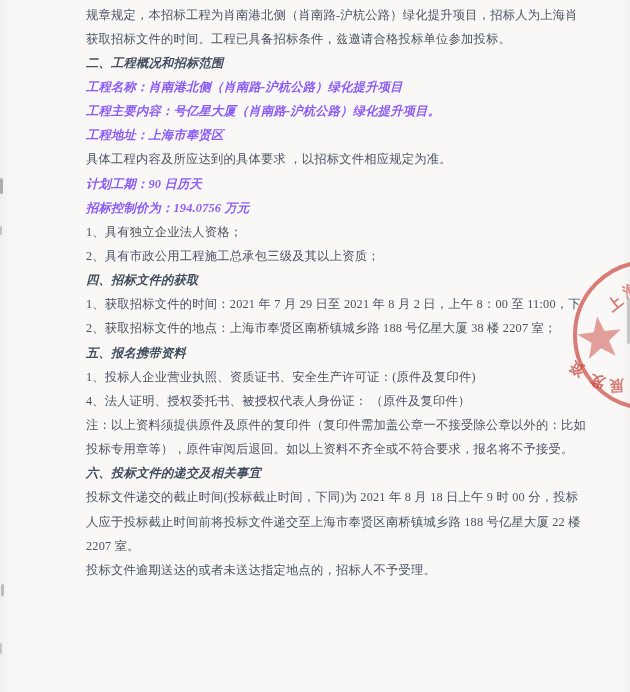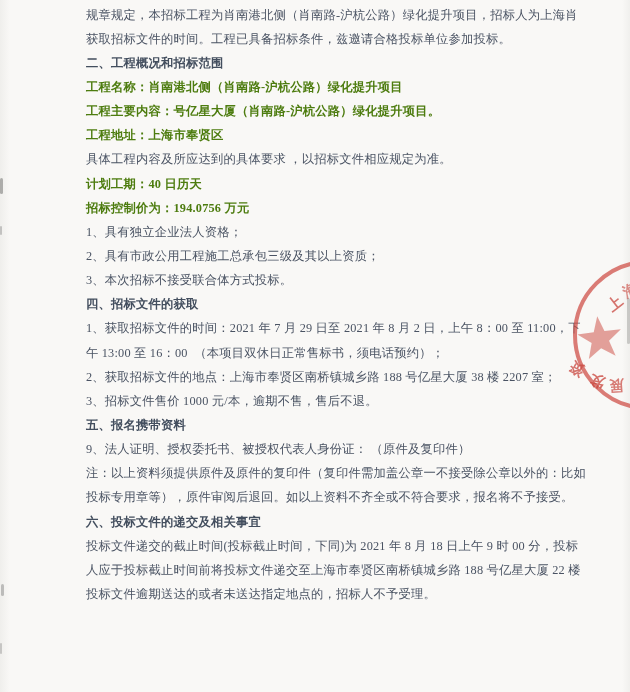--- a/index.html
+++ b/index.html
@@ -34,24 +34,26 @@
     align-items: center;
     font-size: 12.3px;
     letter-spacing: 0.2px;
     white-space: pre;
     color: #4a5363;
     font-weight: 400;
   }
   .line.heading {
     font-weight: 700;
     color: #434e5e;
+    font-style: italic;
   }
   .line.label {
     font-weight: 600;
-    color: #4d7c0f;
+    color: #8b5cf6;
+    font-style: italic;
   }
   .seal-svg {
     position: absolute;
     left: 0;
     top: 0;
     filter: blur(0.4px);
     pointer-events: none;
   }
   .seal-char {
     font-family: "Liberation Serif", "DejaVu Serif", serif;
@@ -75,37 +77,36 @@
 <div class="page-tint"></div>
 
 <div class="doc" id="doc">
     <div class="line body">规章规定，本招标工程为肖南港北侧（肖南路-沪杭公路）绿化提升项目，招标人为上海肖</div>
     <div class="line body">获取招标文件的时间。工程已具备招标条件，兹邀请合格投标单位参加投标。</div>
     <div class="line heading">二、工程概况和招标范围</div>
     <div class="line label">工程名称：肖南港北侧（肖南路-沪杭公路）绿化提升项目</div>
     <div class="line label">工程主要内容：号亿星大厦（肖南路-沪杭公路）绿化提升项目。</div>
     <div class="line label">工程地址：上海市奉贤区</div>
     <div class="line body">具体工程内容及所应达到的具体要求 ，以招标文件相应规定为准。</div>
-    <div class="line label">计划工期：40 日历天</div>
+    <div class="line label">计划工期：90 日历天</div>
     <div class="line label">招标控制价为：194.0756 万元</div>
     <div class="line body">1、具有独立企业法人资格；</div>
     <div class="line body">2、具有市政公用工程施工总承包三级及其以上资质；</div>
-    <div class="line body">3、本次招标不接受联合体方式投标。</div>
     <div class="line heading">四、招标文件的获取</div>
     <div class="line body">1、获取招标文件的时间：2021 年 7 月 29 日至 2021 年 8 月 2 日，上午 8：00 至 11:00，下</div>
-    <div class="line body">午 13:00 至 16：00  （本项目双休日正常售标书，须电话预约）；</div>
     <div class="line body">2、获取招标文件的地点：上海市奉贤区南桥镇城乡路 188 号亿星大厦 38 楼 2207 室；</div>
-    <div class="line body">3、招标文件售价 1000 元/本，逾期不售，售后不退。</div>
     <div class="line heading">五、报名携带资料</div>
-    <div class="line body">9、法人证明、授权委托书、被授权代表人身份证： （原件及复印件）</div>
+    <div class="line body">1、投标人企业营业执照、资质证书、安全生产许可证：(原件及复印件)</div>
+    <div class="line body">4、法人证明、授权委托书、被授权代表人身份证： （原件及复印件）</div>
     <div class="line body">注：以上资料须提供原件及原件的复印件（复印件需加盖公章一不接受除公章以外的：比如</div>
     <div class="line body">投标专用章等），原件审阅后退回。如以上资料不齐全或不符合要求，报名将不予接受。</div>
     <div class="line heading">六、投标文件的递交及相关事宜</div>
     <div class="line body">投标文件递交的截止时间(投标截止时间，下同)为 2021 年 8 月 18 日上午 9 时 00 分，投标</div>
     <div class="line body">人应于投标截止时间前将投标文件递交至上海市奉贤区南桥镇城乡路 188 号亿星大厦 22 楼</div>
+    <div class="line body">2207 室。</div>
     <div class="line body">投标文件逾期送达的或者未送达指定地点的，招标人不予受理。</div>
   </div>
 
 <svg class="seal-svg" width="630" height="692" viewBox="0 0 630 692">
 
   <circle cx="648" cy="335" r="73" fill="none" stroke="#cd4b43" stroke-width="4" opacity="0.72"></circle>
 
   <path d="M0,-23 L5.4,-7.4 L21.9,-7.1 L8.75,2.84 L13.5,18.6 L0,9.2 L-13.5,18.6 L-8.75,2.84 L-21.9,-7.1 L-5.4,-7.4 Z" transform="translate(600,339) rotate(-7)" fill="#d0554c" opacity="0.55"></path>
 
   <text class="seal-char" fill="#c9473f" opacity="0.75" transform="translate(612,312) rotate(-38)">上</text>

